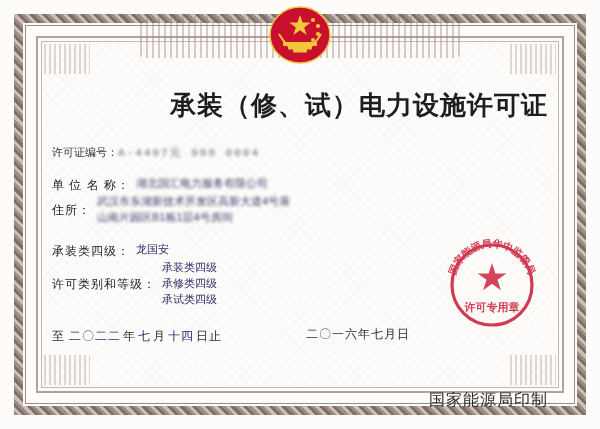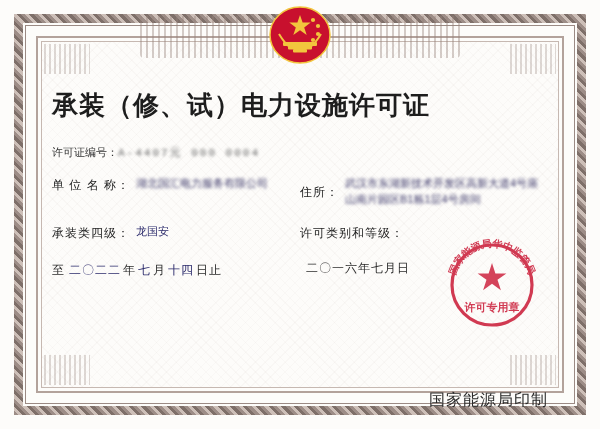--- a/index.html
+++ b/index.html
@@ -117,21 +117,21 @@
   .content {
     position: absolute;
     left: 52px;
     right: 52px;
     top: 74px;
     bottom: 50px;
     color: #2b2b2b;
   }
 
   .title {
-    text-align: left;
+    text-align: right;
     font-family: "Liberation Serif", serif;
     font-size: 26px;
     font-weight: bold;
     letter-spacing: 1px;
     color: #1d1d1d;
     margin-top: 14px;
   }
 
   .cert-no {
     margin-top: 22px;
@@ -151,20 +151,21 @@
 
   .fields {
     position: relative;
     margin-top: 16px;
     font-size: 12px;
   }
   .row {
     display: flex;
     align-items: flex-start;
     margin-bottom: 16px;
+    flex-direction: column;
   }
   .col-left {
     width: 50%;
     display: flex;
     align-items: flex-start;
   }
   .col-right {
     width: 50%;
     display: flex;
     align-items: center;
@@ -306,20 +307,25 @@
         </div>
       </div>
 
       <div class="row">
         <div class="col-left">
           <span class="label">承装类四级：</span>
           <span class="value ink">龙国安</span>
         </div>
         <div class="col-right">
           <span class="label">许可类别和等级：</span>
+          <span class="value ink stack">
+            <div>承装类四级</div>
+            <div>承修类四级</div>
+            <div>承试类四级</div>
+          </span>
         </div>
       </div>
 
       <div class="validity">
         <div class="line">
           <span class="lead">至</span>
           <span class="date">
             <span class="hand">二〇二二</span><span>年</span><span class="hand">七</span><span>月</span><span class="hand">十四</span><span>日止</span>
           </span>
         </div>

